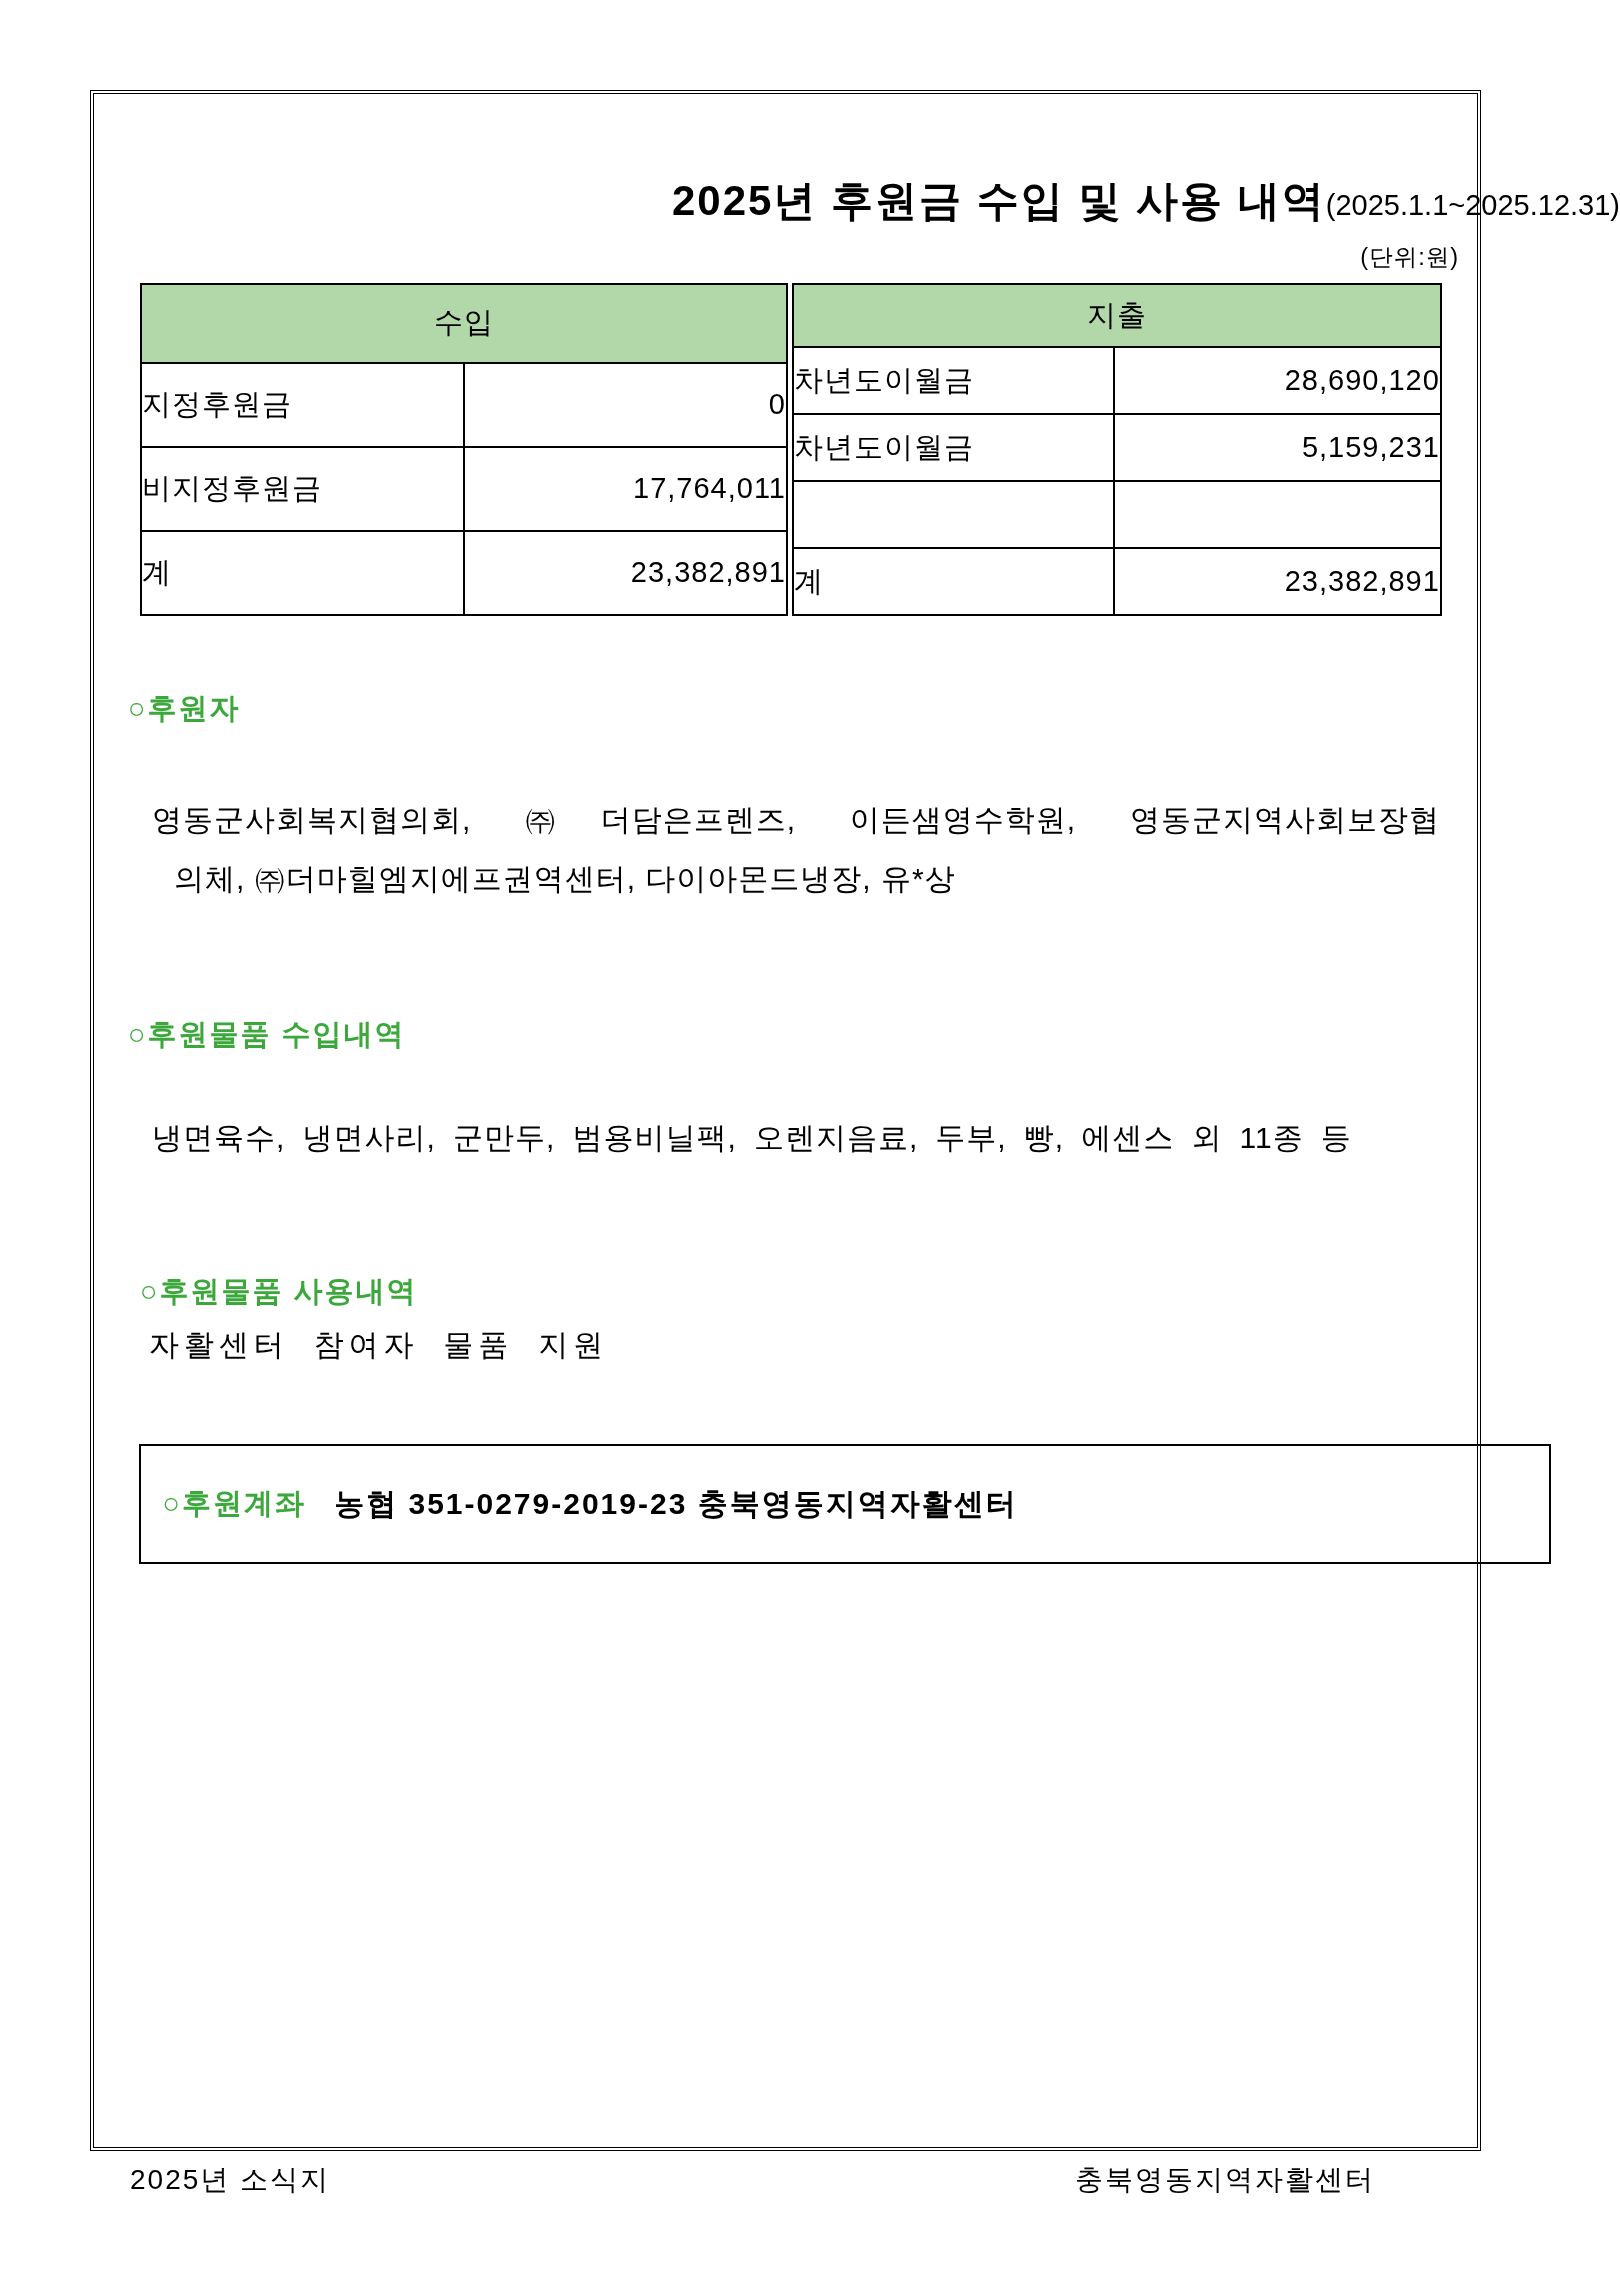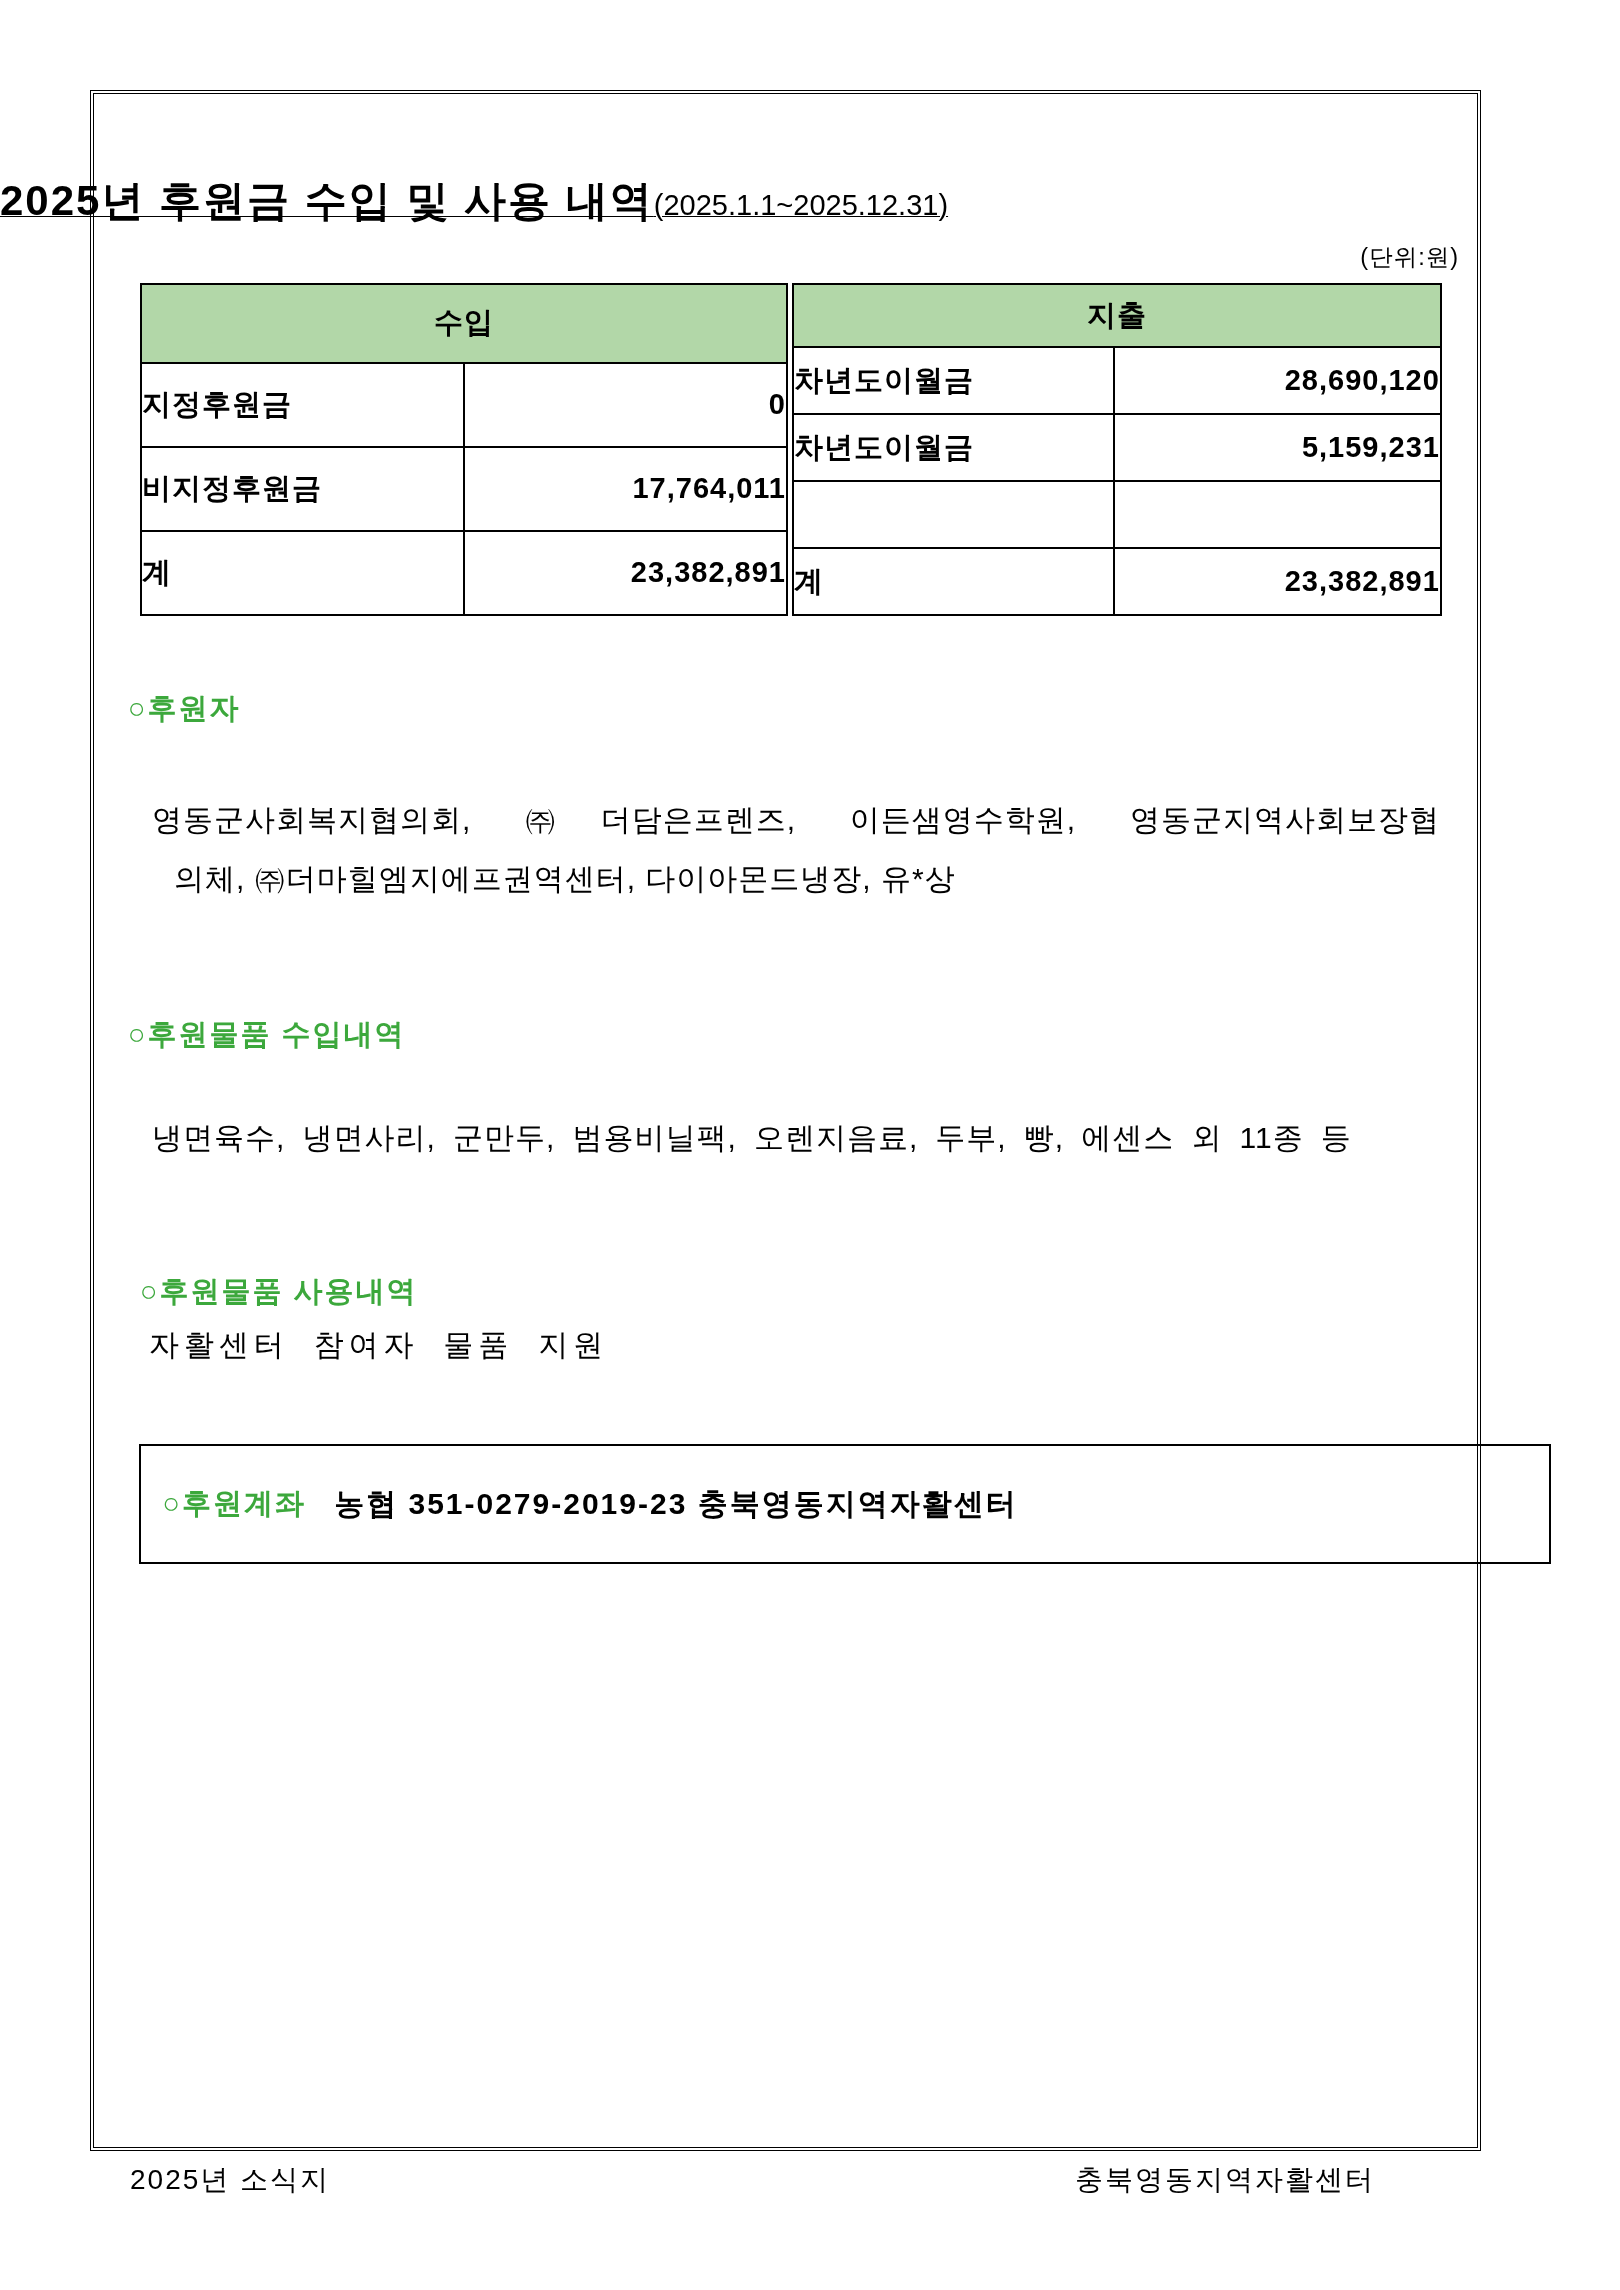--- a/index.html
+++ b/index.html
@@ -8,29 +8,29 @@
     font-family:"Liberation Sans","DejaVu Sans",sans-serif;color:#000;
     overflow:hidden;
   }
   .abs{position:absolute;}
   
   .frame{
     left:90px;top:90px;width:1391px;height:2061px;
     border:4.9px double #000;box-sizing:border-box;
   }
   
-  .title-wrap{left:0;right:0;top:173px;text-align:left;white-space:nowrap;text-decoration:underline;}
+  .title-wrap{left:0;right:0;top:173px;text-align:right;white-space:nowrap;}
   .title-main{font-size:42px;font-weight:bold;letter-spacing:2px;}
   .title-period{font-size:29px;font-weight:normal;letter-spacing:0;}
   .unit-note{top:241px;right:161px;font-size:23.5px;letter-spacing:1px;}
   
   .table-wrap{left:140px;top:283px;display:flex;gap:3.9px;}
   table.donation{border-collapse:collapse;table-layout:fixed;}
   table.donation th,table.donation td{
-    border:2px solid #000;font-size:29px;font-weight:bold;
+    border:2px solid #000;font-size:29px;font-weight:normal;
     padding:0;letter-spacing:1px;box-sizing:border-box;
   }
   table.donation th{
     height:63px;background:var(--table-header-bg,#b2d7a8);text-align:center;
   }
   table.donation td{height:67px;}
   td.lbl{text-align:left;padding-left:13.7px;}
   td.val{text-align:right;padding-right:15.7px;}
   .t-left col.c1{width:323px;} .t-left col.c2{width:323px;}
   .t-right col.c1{width:321px;} .t-right col.c2{width:327px;}

